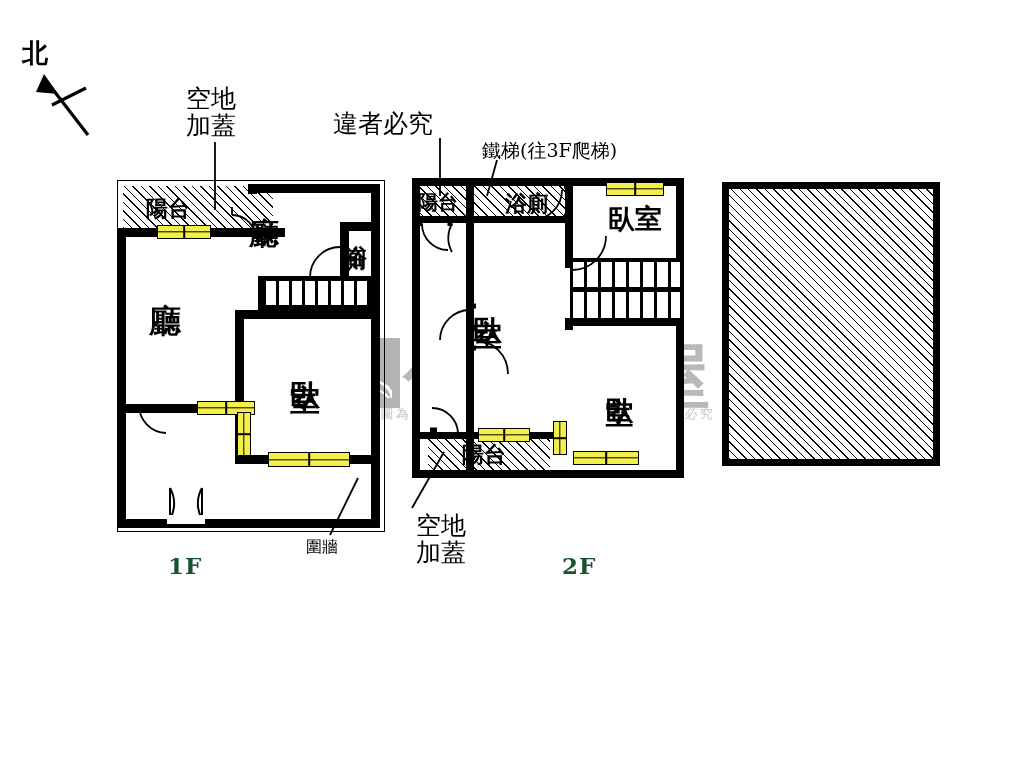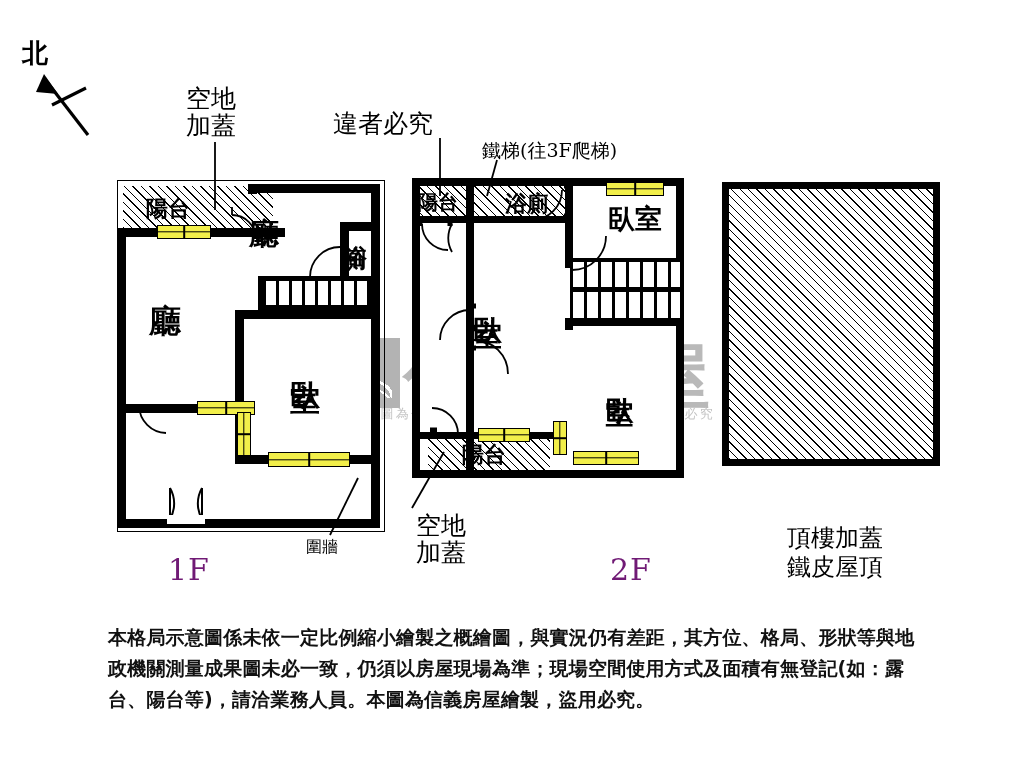--- a/index.html
+++ b/index.html
@@ -62,21 +62,21 @@
   
   .callout{
     position:absolute;
     font-family:"DejaVu Serif","Liberation Serif",serif;
     color:#000;white-space:pre;line-height:1.08;
   }
 
   .floor-name{
     position:absolute;
     font-family:"DejaVu Serif","Liberation Serif",serif;
-    font-size:30px;color:#701a75;letter-spacing:1px;
+    font-size:23px;color:#14532d;letter-spacing:1px;font-weight:bold;
   }
 
   .roof-caption{
     position:absolute;text-align:center;
     font-family:"DejaVu Serif","Liberation Serif",serif;
     font-size:24px;line-height:1.22;color:#000;white-space:pre-line;
   }
 
   
   .north-label{
@@ -272,36 +272,33 @@
       </g>
     </svg>
 
     <div class="lbl" style="left:418px;top:192px;font-size:20px;">陽台</div>
     <div class="lbl" style="left:505px;top:192px;font-size:22px;">浴廁</div>
     <div class="lbl" style="left:608px;top:205px;font-size:27px;">臥室</div>
     <div class="lbl vert" style="left:473px;top:295px;font-size:29px;">臥室</div>
     <div class="lbl vert" style="left:605px;top:375px;font-size:28px;">臥室</div>
     <div class="lbl" style="left:462px;top:443px;font-size:22px;">陽台</div>
 
-    <div class="floor-name" style="left:562px;top:552px;margin-left:48px;">2F</div>
+    <div class="floor-name" style="left:562px;top:552px;">2F</div>
   </div>
 
   <div class="callout" style="left:333px;top:110px;font-size:25px;">違者必究</div>
   <div class="callout" style="left:482px;top:140px;font-size:19px;">鐵梯(往3F爬梯)</div>
   <div class="callout" style="left:416px;top:512px;font-size:25px;text-align:center;">空地
 加蓋</div>
 
   <svg class="arcs">
     <line x1="440" y1="138" x2="440" y2="196" stroke="#000" stroke-width="1.8"></line>
     <line x1="497" y1="160" x2="487" y2="196" stroke="#000" stroke-width="1.8"></line>
     <line x1="412" y1="508" x2="444" y2="452" stroke="#000" stroke-width="1.8"></line>
   </svg>
 
   <div class="plan">
     <div class="wall" style="left:722px;top:182px;width:218px;height:284px;"></div>
     <div class="hatch-noborder" style="left:729px;top:189px;width:204px;height:270px;"></div>
   </div>
-  <div class="roof-caption" style="left:740px;top:524px;width:190px;">頂樓加蓋
-鐵皮屋頂</div>
-
-  <div class="disclaimer">本格局示意圖係未依一定比例縮小繪製之概繪圖，與實況仍有差距，其方位、格局、形狀等與地政機關測量成果圖未必一致，仍須以房屋現場為準；現場空間使用方式及面積有無登記(如：露台、陽台等)，請洽業務人員。本圖為信義房屋繪製，盜用必究。</div>
+
 
 </div>
 
 </body></html>

